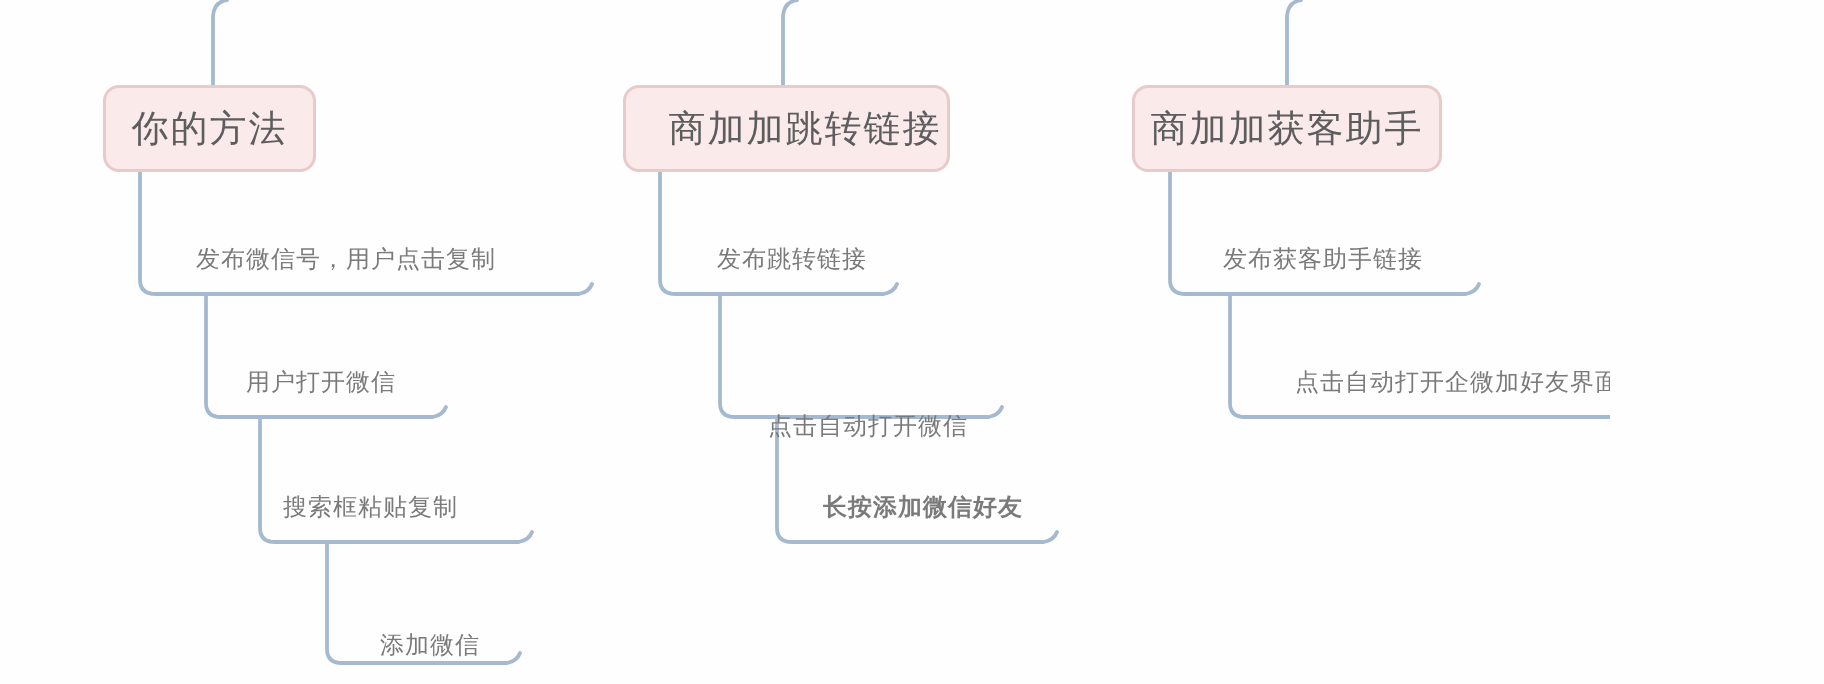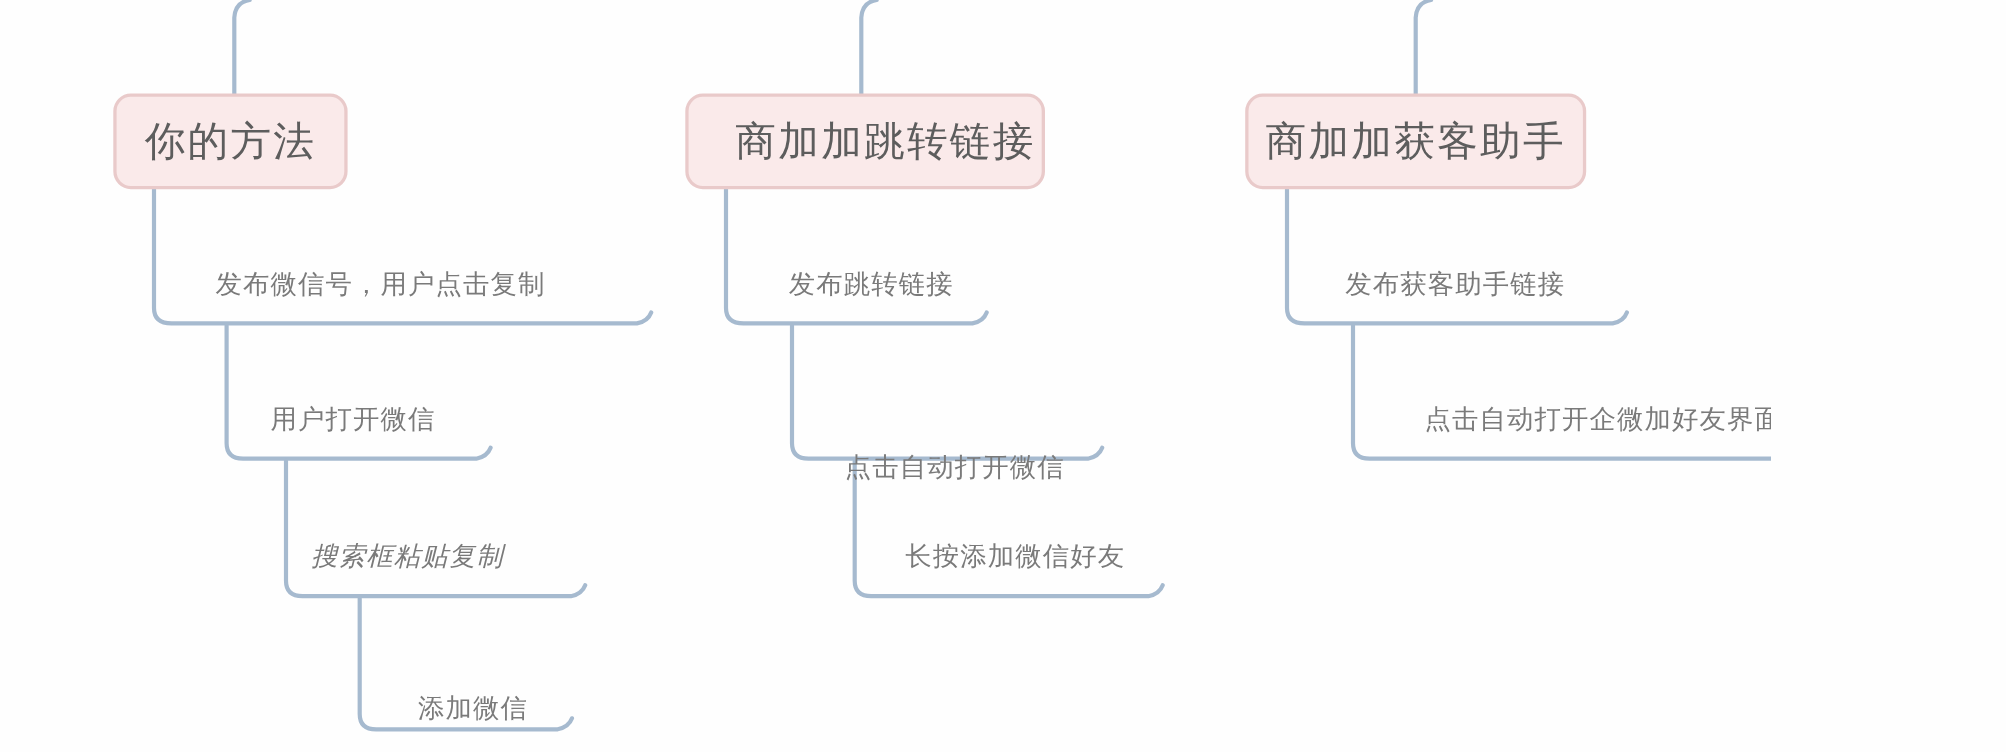--- a/index.html
+++ b/index.html
@@ -79,23 +79,23 @@
     <path d="M 1170,171 L 1170,280 Q 1170,294 1186,294 L 1466,294 Q 1476,292 1479,284"></path>
     <path d="M 1230,296 L 1230,403 Q 1230,417 1245,417 L 1686,417 Q 1696,415 1699,407"></path>
   </svg>
 
   <div class="node" style="left:103px; top:85px; width:213px; height:87px;">你的方法</div>
   <div class="node" style="left:623px; top:85px; width:327px; height:87px;padding-left:37px;">商加加跳转链接</div>
   <div class="node" style="left:1132px; top:85px; width:310px; height:87px;">商加加获客助手</div>
 
   <div class="label" style="left:196px; top:236px;">发布微信号，用户点击复制</div>
   <div class="label" style="left:246px; top:359px;">用户打开微信</div>
-  <div class="label" style="left:283px; top:484px;font-style:italic;">搜索框粘贴复制</div>
+  <div class="label" style="left:283px; top:484px;">搜索框粘贴复制</div>
   <div class="label" style="left:380px; top:622px;">添加微信</div>
 
   <div class="label" style="left:717px; top:236px;">发布跳转链接</div>
   <div class="label" style="left:768px; top:359px;margin-top:44px;">点击自动打开微信</div>
-  <div class="label" style="left:823px; top:484px;">长按添加微信好友</div>
+  <div class="label" style="left:823px; top:484px;font-weight:bold;">长按添加微信好友</div>
 
   <div class="label" style="left:1223px; top:236px;">发布获客助手链接</div>
   <div class="label" style="left:1295px; top:359px;text-align:right;">点击自动打开企微加好友界面</div>
 
 </div>
 
 </body></html>

